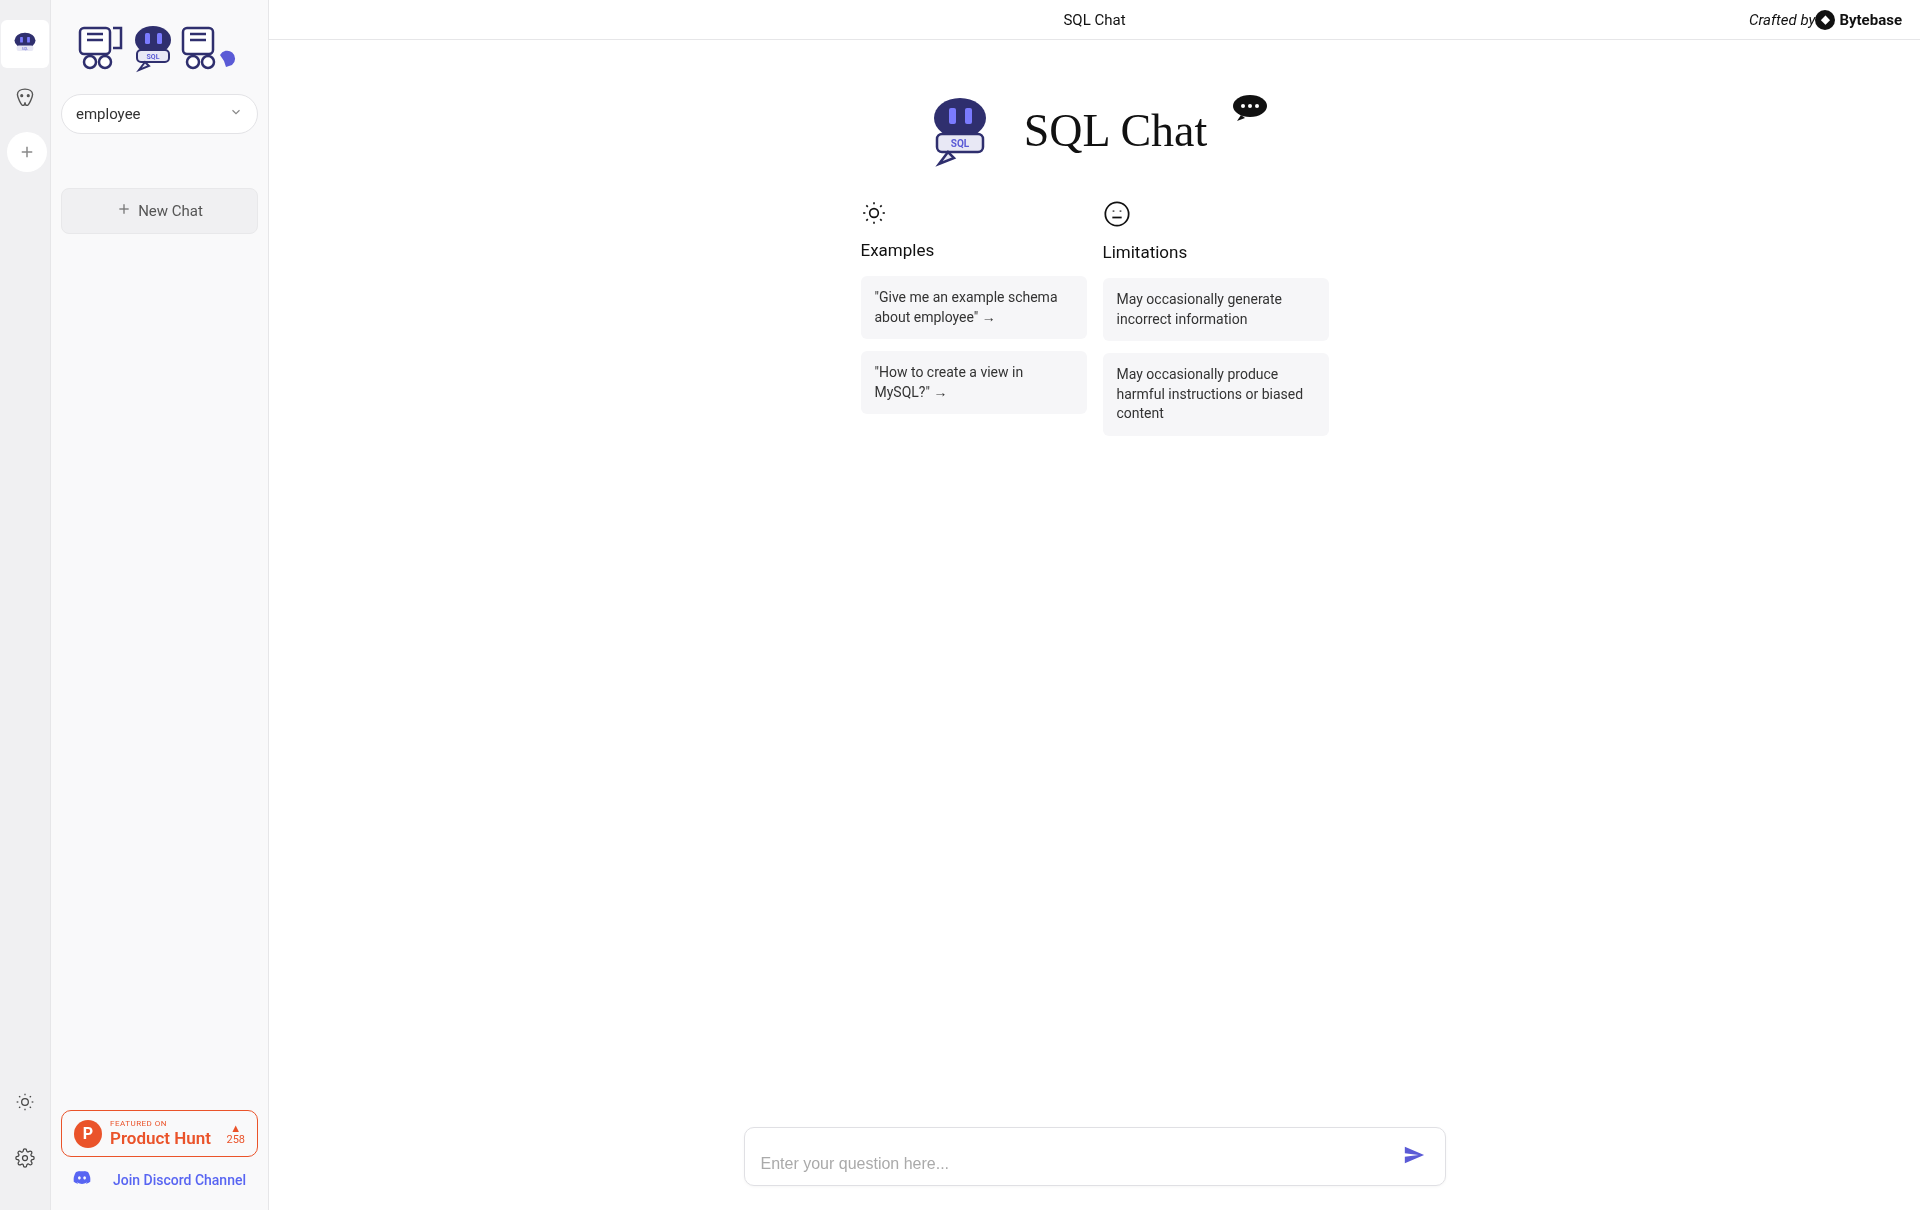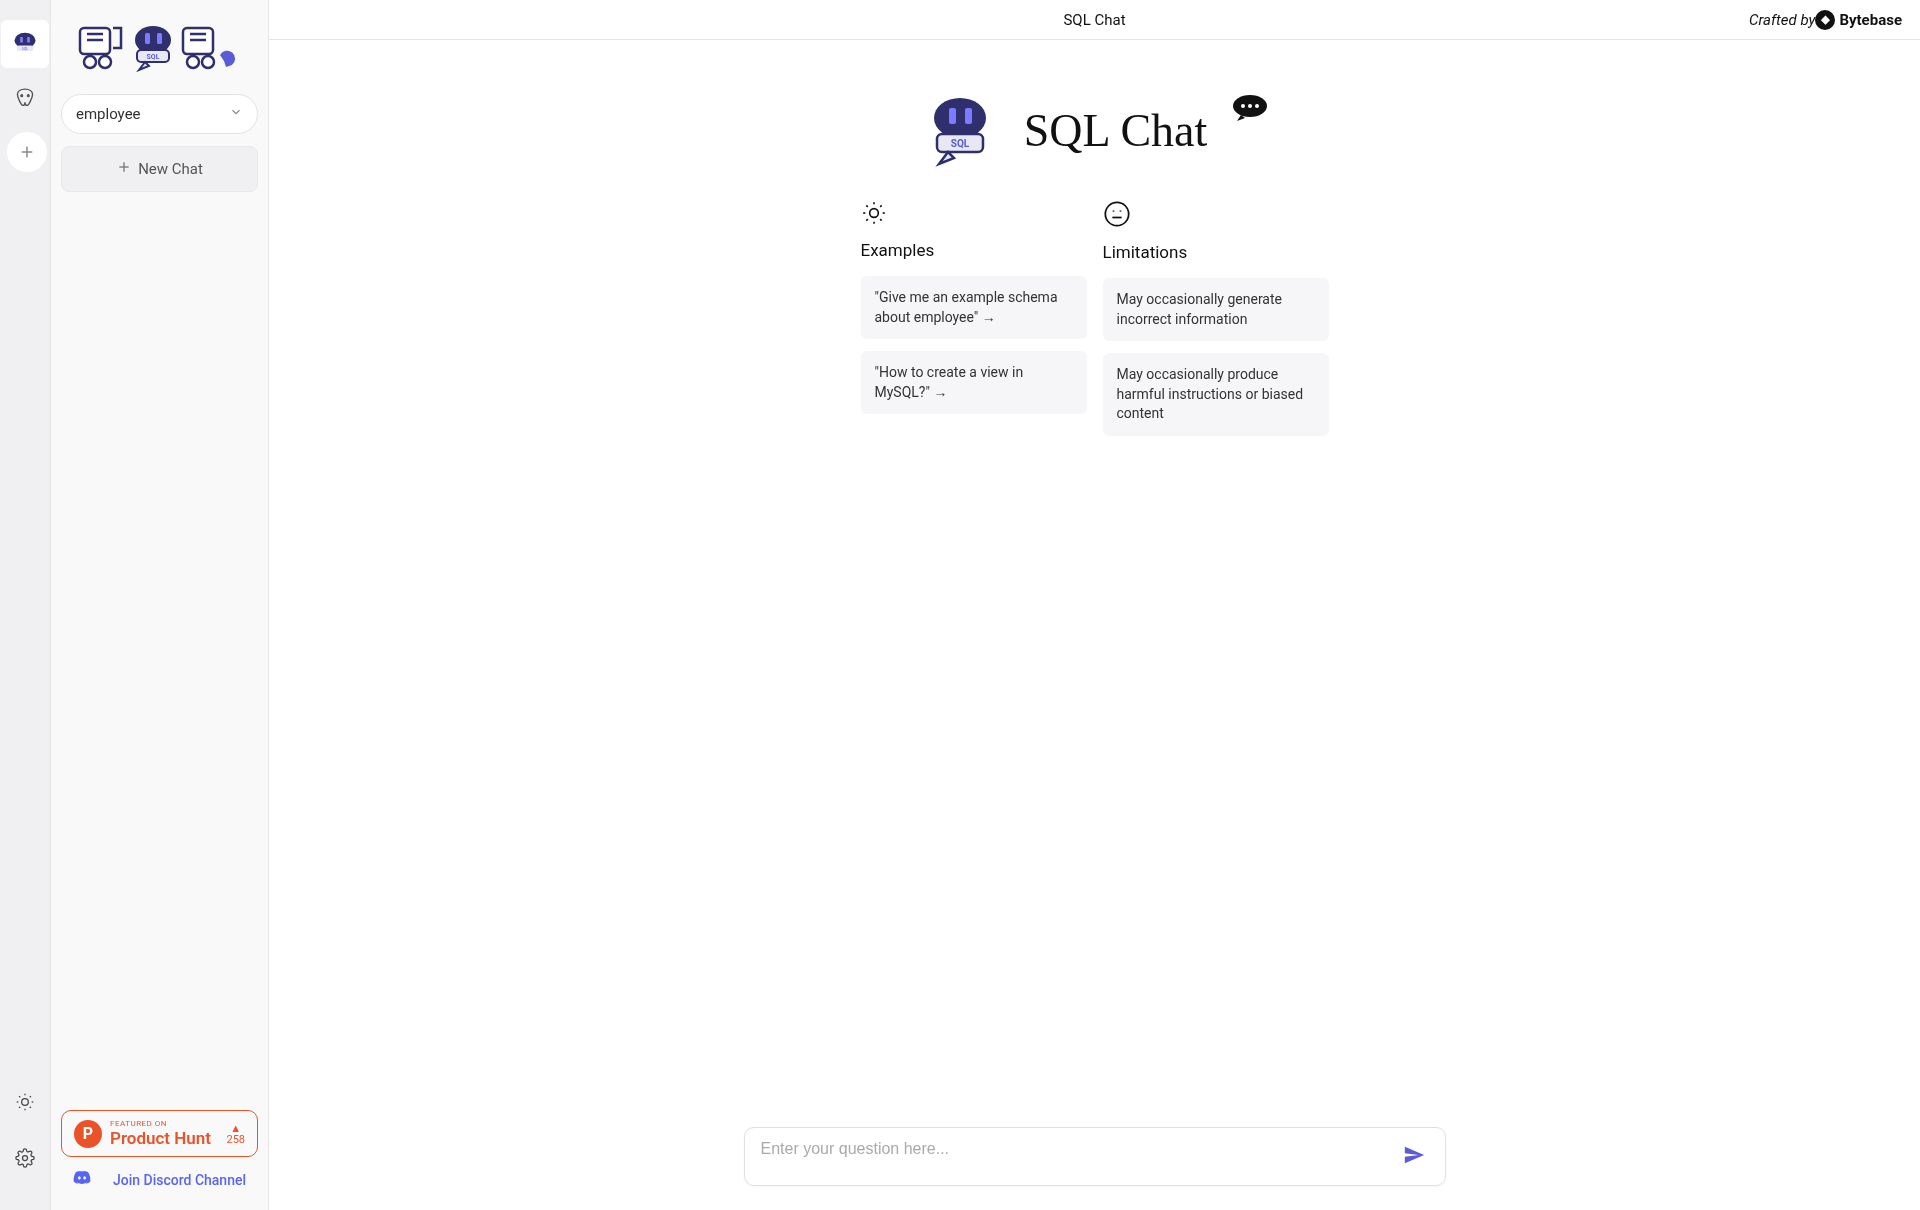--- a/index.html
+++ b/index.html
@@ -82,20 +82,21 @@
       border: 1px solid #e8e8ea;
       border-radius: 8px;
       padding: 12px;
       display: flex;
       align-items: center;
       justify-content: center;
       cursor: pointer;
       font-size: 15px;
       color: #555;
       gap: 6px;
+      margin-top: 42px;
     }
     .sidebar-spacer { flex: 1; }
     .product-hunt {
       border: 1px solid #ea532a;
       border-radius: 10px;
       padding: 8px 12px;
       display: flex;
       align-items: center;
       gap: 8px;
       cursor: pointer;
@@ -193,21 +194,21 @@
       color: #333;
       margin-bottom: 12px;
       text-align: left;
       line-height: 1.4;
     }
     .card.clickable { cursor: pointer; }
     .input-area {
       width: 702px;
       margin: 0 auto 24px auto;
       display: flex;
-      align-items: flex-start;
+      align-items: flex-end;
       background: #fff;
       border: 1px solid #e0e0e4;
       border-radius: 10px;
       padding: 12px 16px;
       box-shadow: 0 1px 3px rgba(0,0,0,0.04);
     }
     .input-area input {
       flex: 1;
       border: none;
       outline: none;

